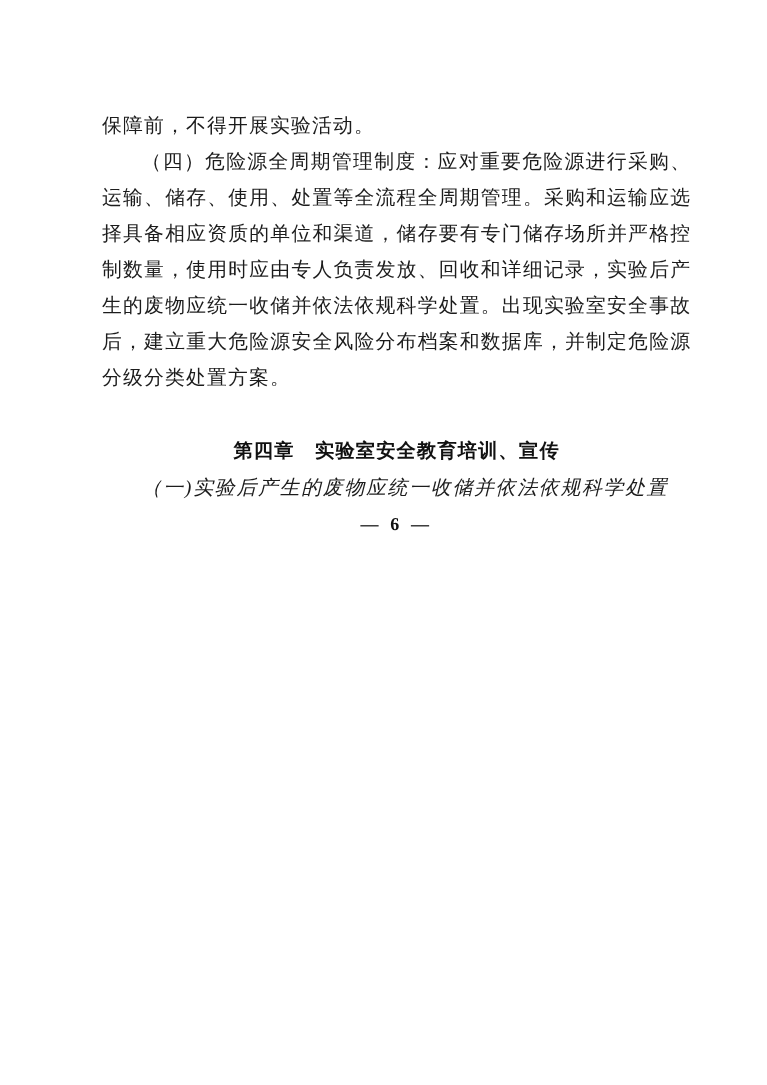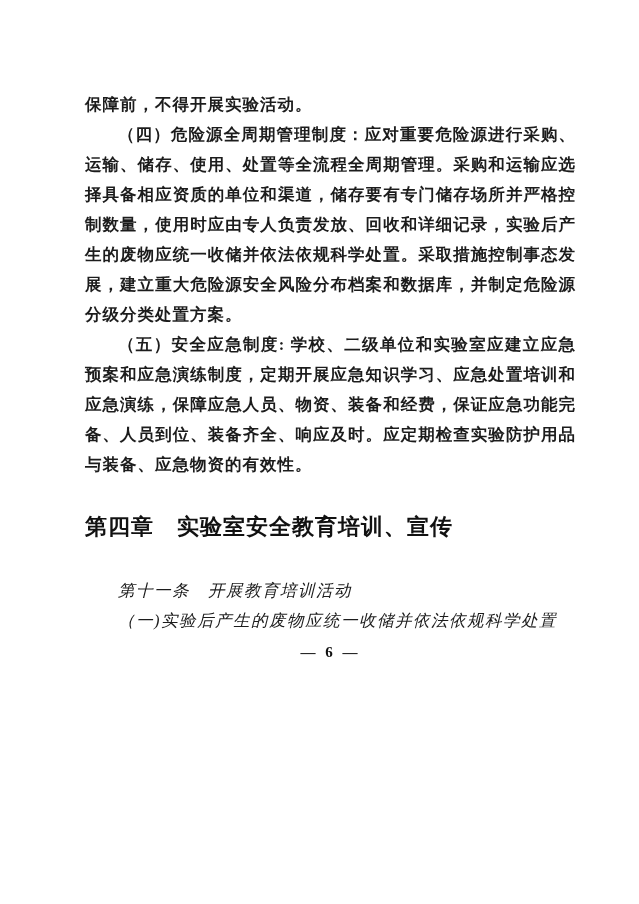--- a/index.html
+++ b/index.html
@@ -19,32 +19,31 @@
     color: #1c1c1c;
   }
   .body-para {
     margin: 0;
     font-size: 16.5px;
     line-height: 30px;
     letter-spacing: 1px;
     text-align: justify;
     text-justify: inter-character;
     color: #1c1c1c;
-    font-weight: bold;
   }
   .indent {
     text-indent: 2em;
   }
   .chapter-heading {
     font-family: "Liberation Sans", "DejaVu Sans", sans-serif;
     font-weight: bold;
-    font-size: 22px;
+    font-size: 16px;
     line-height: 30px;
     letter-spacing: 1px;
-    text-align: left;
+    text-align: center;
     margin: 32px 0 0 0;
     color: #111111;
   }
   .kai-line {
     margin: 0;
     font-style: italic;
     font-size: 16.5px;
     line-height: 30px;
     letter-spacing: 1.5px;
     text-indent: 2em;
@@ -62,25 +61,23 @@
     letter-spacing: 3px;
     color: #111111;
   }
 </style>
 </head>
 <body>
 
 <div class="page">
   <p class="body-para">保障前，不得开展实验活动。</p>
 
-  <p class="body-para indent">（四）危险源全周期管理制度：应对重要危险源进行采购、运输、储存、使用、处置等全流程全周期管理。采购和运输应选择具备相应资质的单位和渠道，储存要有专门储存场所并严格控制数量，使用时应由专人负责发放、回收和详细记录，实验后产生的废物应统一收储并依法依规科学处置。采取措施控制事态发展，建立重大危险源安全风险分布档案和数据库，并制定危险源分级分类处置方案。</p>
+  <p class="body-para indent">（四）危险源全周期管理制度：应对重要危险源进行采购、运输、储存、使用、处置等全流程全周期管理。采购和运输应选择具备相应资质的单位和渠道，储存要有专门储存场所并严格控制数量，使用时应由专人负责发放、回收和详细记录，实验后产生的废物应统一收储并依法依规科学处置。出现实验室安全事故后，建立重大危险源安全风险分布档案和数据库，并制定危险源分级分类处置方案。</p>
 
-  <p class="body-para indent">（五）安全应急制度: 学校、二级单位和实验室应建立应急预案和应急演练制度，定期开展应急知识学习、应急处置培训和应急演练，保障应急人员、物资、装备和经费，保证应急功能完备、人员到位、装备齐全、响应及时。应定期检查实验防护用品与装备、应急物资的有效性。</p>
 
 
   <h2 class="chapter-heading">第四章　实验室安全教育培训、宣传</h2>
 
-  <p class="kai-line article-heading">第十一条　开展教育培训活动</p>
 
   <p class="kai-line">（一)实验后产生的废物应统一收储并依法依规科学处置</p>
 
   <div class="page-number">— 6 —</div>
 </div>
 
 </body></html>

